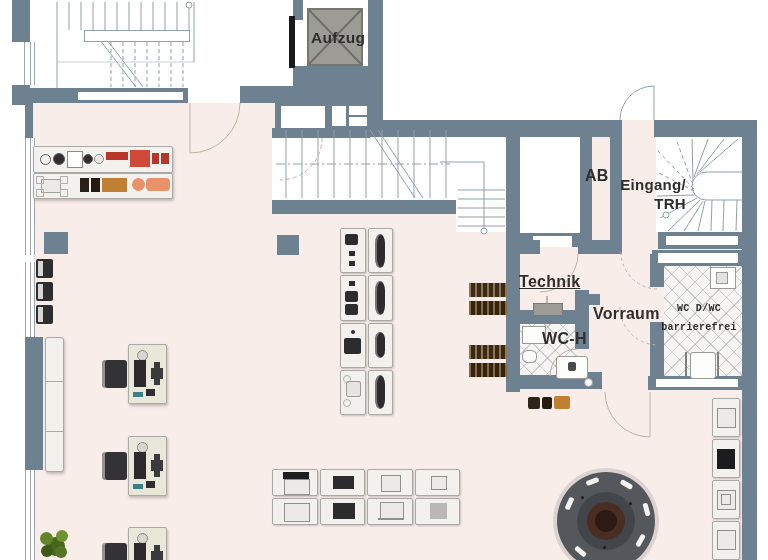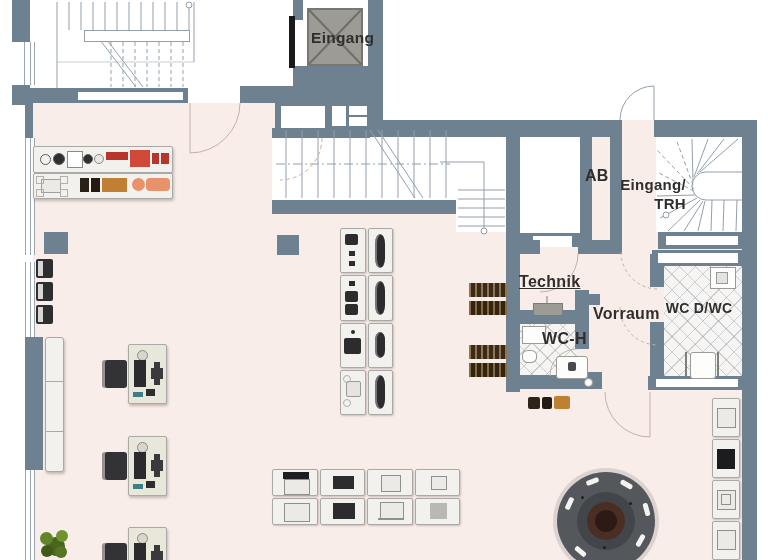--- a/index.html
+++ b/index.html
@@ -334,26 +334,27 @@
     <div class="item" style="left:72px;top:30px;width:3px;height:3px;border-radius:50%;background:#1e1e20;"></div>
     <div class="item" style="left:46px;top:74px;width:3px;height:3px;border-radius:50%;background:#1e1e20;"></div>
   </div>
   <div class="mark" style="left:563px;top:501px;transform:rotate(115deg);"></div>
   <div class="mark" style="left:586px;top:479px;transform:rotate(160deg);"></div>
   <div class="mark" style="left:620px;top:482px;transform:rotate(30deg);"></div>
   <div class="mark" style="left:640px;top:507px;transform:rotate(75deg);"></div>
   <div class="mark" style="left:634px;top:538px;transform:rotate(120deg);"></div>
   <div class="mark" style="left:574px;top:549px;transform:rotate(40deg);"></div>
 
-  <div class="lbl" style="left:311px;top:29px;font-size:15.5px;">Eingang</div>
+  <div class="lbl" style="left:311px;top:29px;font-size:15.5px;">Aufzug</div>
   <div class="lbl" style="left:585px;top:167px;font-size:16px;">AB</div>
   <div class="lbl" style="left:610px;top:175px;width:76px;text-align:right;font-size:15px;line-height:19px;">
     <div>Eingang/</div>
     <div>TRH</div>
   </div>
   <div class="lbl" style="left:519px;top:273px;font-size:16px;text-decoration:underline;">Technik</div>
   <div class="lbl" style="left:593px;top:305px;font-size:16px;">Vorraum</div>
-  <div class="lbl" style="left:652px;top:299px;width:94px;text-align:center;font-size:14px;line-height:19px;">
+  <div class="lbl" style="left:652px;top:299px;width:94px;text-align:center;font-size:10px;line-height:19px;font-family:Liberation Mono, monospace;">
     <div>WC D/WC</div>
+    <div>barrierefrei</div>
   </div>
   <div class="lbl" style="left:542px;top:330px;font-size:16px;">WC-H</div>
 
 </div>
 
 </body></html>

